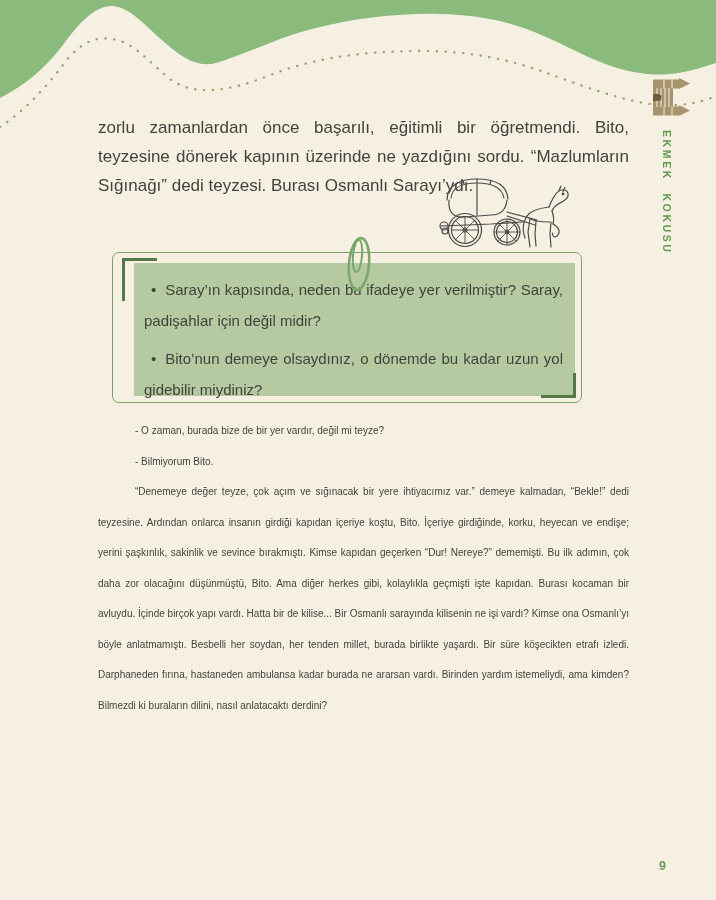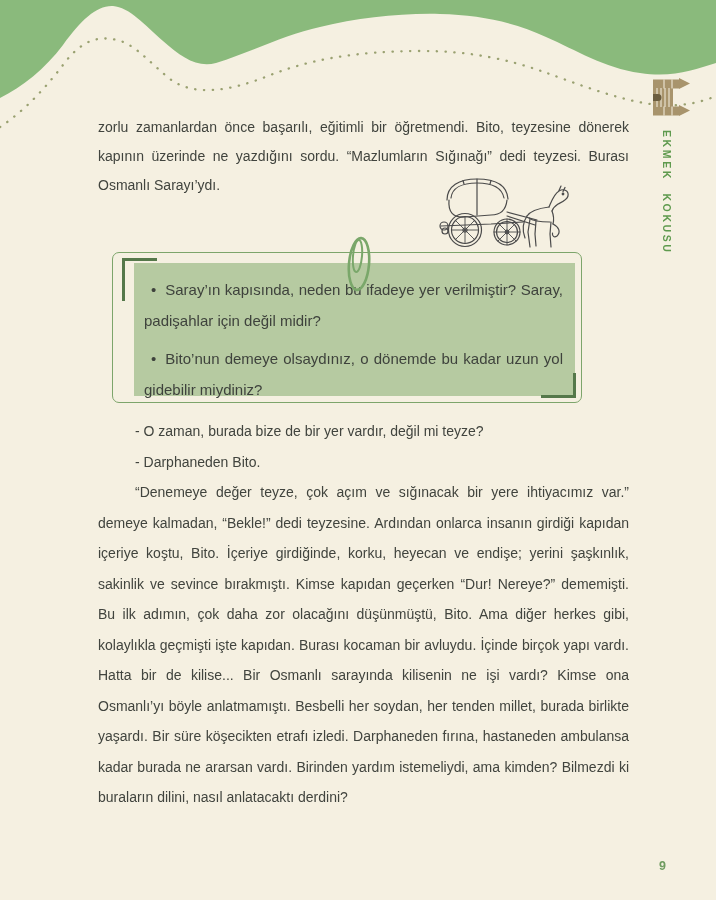--- a/index.html
+++ b/index.html
@@ -12,21 +12,21 @@
   .hdr-svg{position:absolute;top:0;left:0;display:block;}
   .side-title{
     position:absolute;top:130px;left:661px;
     writing-mode:vertical-rl;
     font-size:10.5px;font-weight:bold;letter-spacing:2.6px;word-spacing:7px;
     color:#5f9a4e;white-space:nowrap;
   }
   .gate-icon{position:absolute;left:650px;top:76px;}
   .block1{
     position:absolute;left:98px;top:113px;width:531px;
-    font-size:14px;line-height:29px;text-align:justify;
+    font-size:17px;line-height:29px;text-align:justify;
   }
   .block1 p{margin:0;}
   .carriage{position:absolute;left:433px;top:170px;}
   .qbox{
     position:absolute;left:112px;top:252px;width:470px;height:151px;
     border:1.6px solid #7da56b;border-radius:7px;box-sizing:border-box;
   }
   .qbox-fill{
     position:absolute;left:21px;top:10px;right:6px;bottom:6px;
     background:#b6caa1;
@@ -41,21 +41,21 @@
   }
   .qbox-text{
     position:absolute;left:10px;right:12px;top:11px;
     font-size:15px;line-height:31px;text-align:justify;color:#3e423c;
   }
   .qbox-text p{margin:0 0 7px 0;text-indent:7px;}
   .qbox-text .bullet{padding-right:9px;}
   .paperclip{position:absolute;left:341px;top:231px;z-index:3;}
   .block2{
     position:absolute;left:98px;top:416px;width:531px;
-    font-size:14px;line-height:30.5px;
+    font-size:10px;line-height:30.5px;
   }
   .block2 p{margin:0;text-indent:37px;}
   .block2 p.para{text-align:justify;}
   .block2 .b{font-weight:normal;}
   .page-num{
     position:absolute;left:659px;top:859px;
     font-size:12.5px;color:#6f9c60;font-weight:bold;
   }
 </style>
 </head>
@@ -177,19 +177,19 @@
 
   <svg class="paperclip" width="36" height="64" viewBox="0 0 36 64">
     <g fill="none" stroke="#7aa76a" stroke-linecap="round">
       <ellipse cx="18" cy="33" rx="10" ry="26" stroke-width="2.6" transform="rotate(5 18 33)"></ellipse>
       <ellipse cx="16.5" cy="25" rx="4.5" ry="16" stroke-width="2" transform="rotate(5 16.5 25)"></ellipse>
     </g>
   </svg>
 
   <div class="block2">
     <p>- O zaman, burada bize de bir yer vardır, değil mi teyze?</p>
-    <p>- Darphaneden Bito.</p>
+    <p>- Bilmiyorum Bito.</p>
     <p class="para"><span>“Denemeye değer teyze, çok açım ve sığınacak bir yere ihtiyacımız var.” demeye kalmadan, “Bekle!” dedi teyzesine. Ardından onlarca insanın girdiği kapıdan içeriye koştu, Bito. İçeriye girdiğinde, korku, heyecan ve endişe; yerini şaşkınlık, sakinlik ve sevince bırakmıştı. Kimse kapıdan geçerken “Dur! Nereye?” dememişti. Bu ilk adımın, çok daha zor olacağını düşünmüştü, Bito. Ama diğer herkes gibi, kolaylıkla geçmişti işte kapıdan. Burası kocaman bir </span><span class="b">avluydu</span><span>. İçinde birçok yapı vardı. Hatta bir de </span><span class="b">kilise</span><span>... Bir Osmanlı sarayında kilisenin ne işi vardı? Kimse ona Osmanlı’yı böyle anlatmamıştı. Besbelli her soydan, her tenden millet, burada birlikte yaşardı.  Bir süre köşecikten etrafı izledi.  Darphaneden fırına, hastaneden ambulansa kadar burada ne ararsan vardı. Birinden yardım istemeliydi, ama kimden? Bilmezdi ki buraların dilini, nasıl anlatacaktı derdini?</span></p>
   </div>
 
   <div class="page-num">9</div>
 
 </div>
 
 </body></html>

